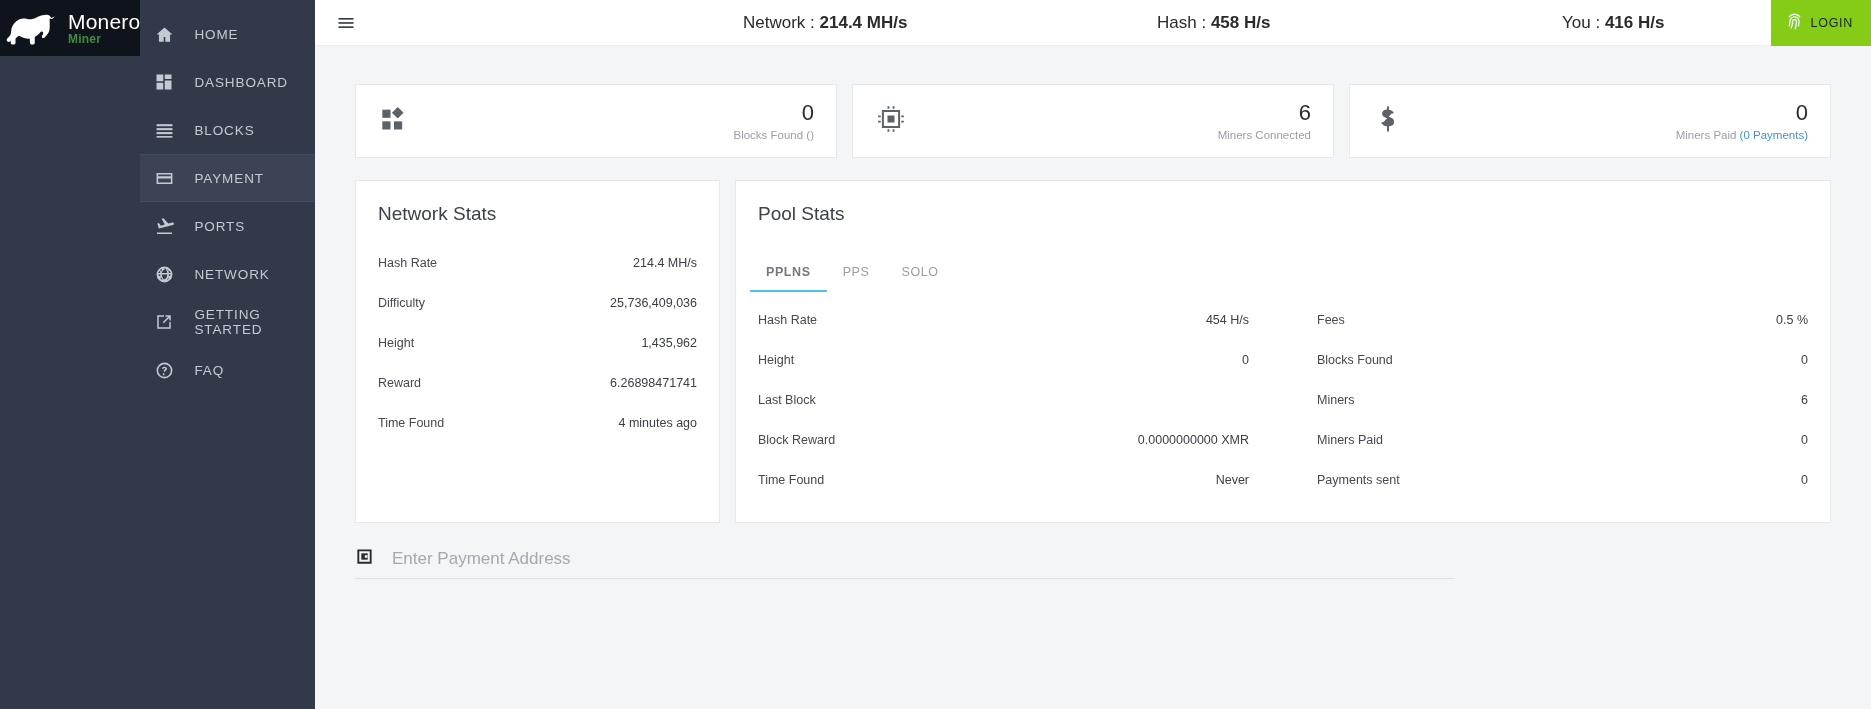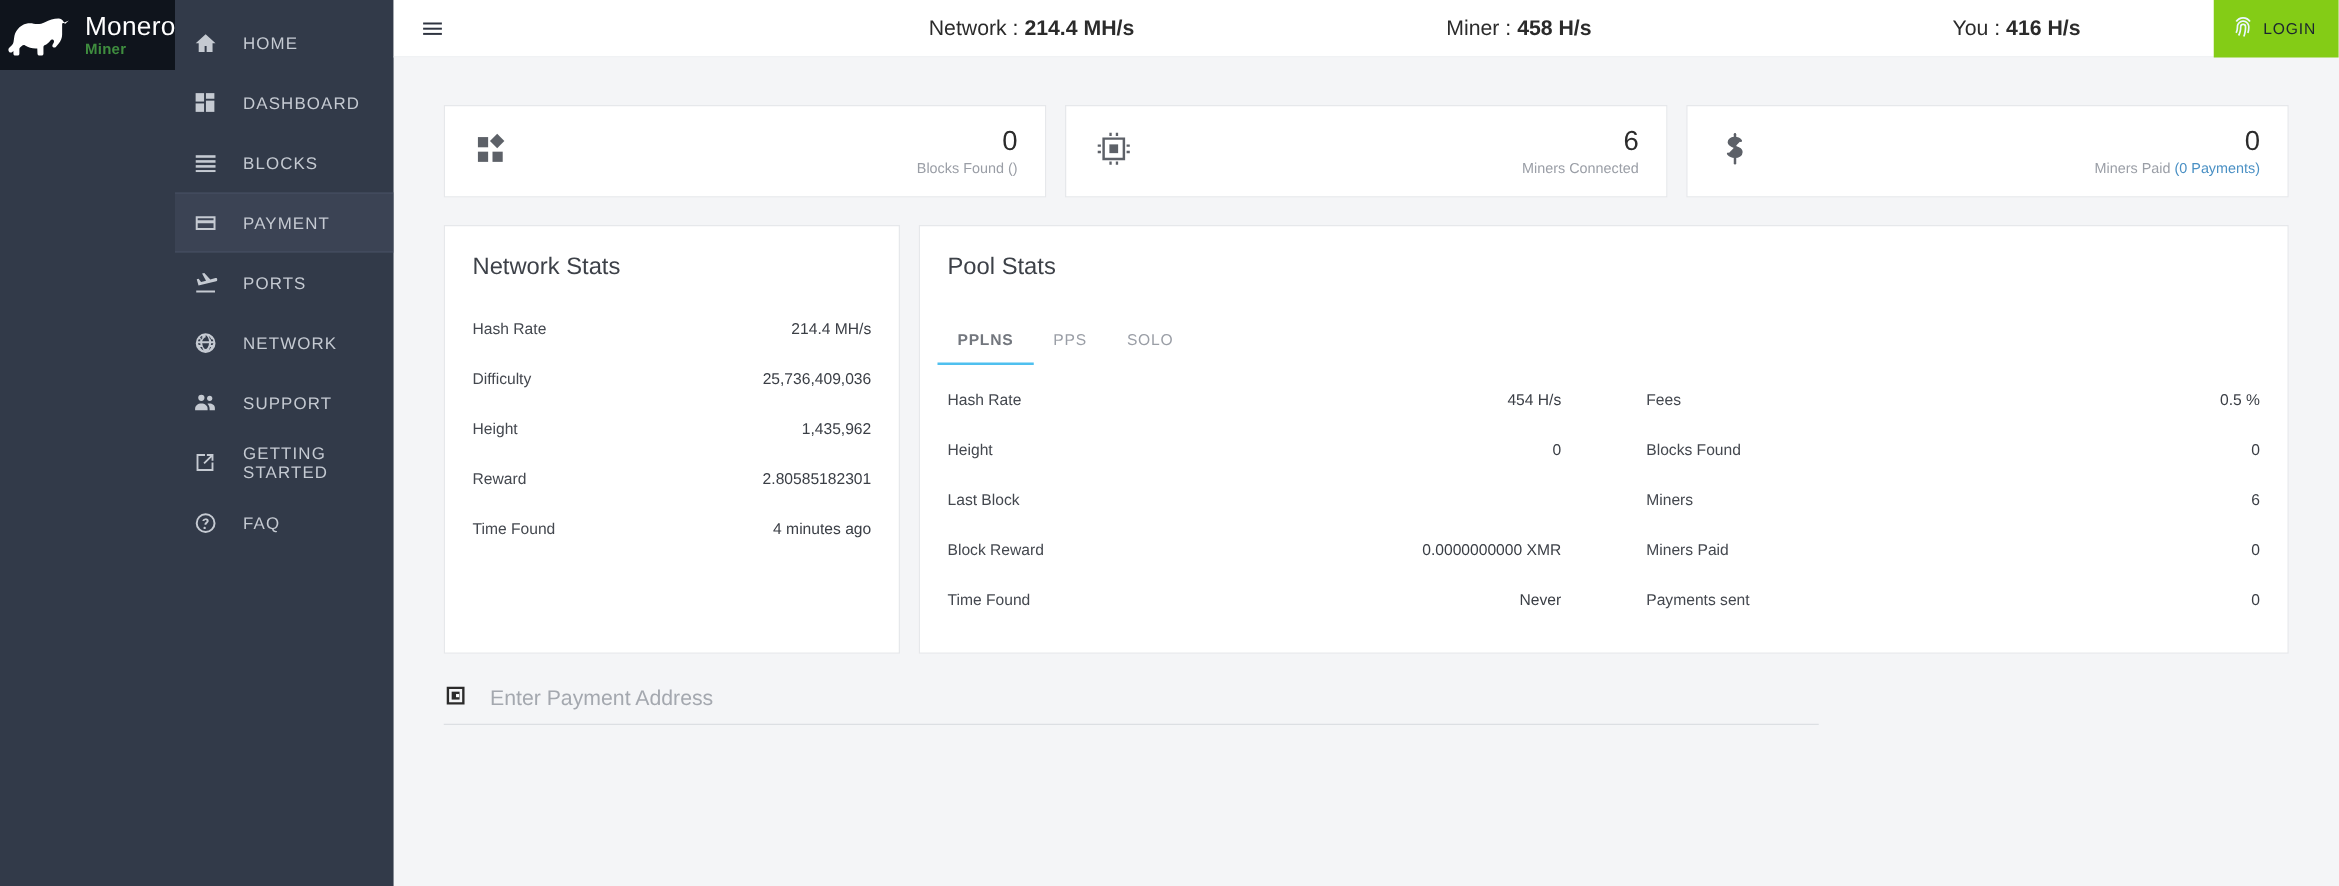--- a/index.html
+++ b/index.html
@@ -194,31 +194,20 @@
       <div class="nav-item">
         <span class="ico">
             <svg width="19" height="19" viewBox="0 0 24 24">
               <path d="M12 2a10 10 0 1 0 0 20 10 10 0 0 0 0-20zm0 2c1.4 0 3 2.4 3.5 6h-7C9 8.4 10.6 6 12 6zm-5.6 2A8 8 0 0 1 9 4.6C8.3 5.7 7.8 6.9 7.5 8zM6.5 10h-2.3a8 8 0 0 1 .9-2H6.8c-.2.6-.3 1.3-.3 2zm.1 2c0 .7.1 1.4.3 2H5.1a8 8 0 0 1-.9-2zm1.9 0h7c-.5 3.6-2.1 6-3.5 6s-3-2.4-3.5-6zm9 0h2.3a8 8 0 0 1-.9 2h-1.7c.2-.6.3-1.3.3-2zm0-2c0-.7-.1-1.4-.3-2h1.7a8 8 0 0 1 .9 2zM15 4.6A8 8 0 0 1 17.6 8h-1.1c-.3-1.1-.8-2.3-1.5-3.4zM8.4 8H7.3c.3-1.1.8-2.3 1.5-3.4zm-1.1 8h1.1c.3 1.1.8 2.3 1.5 3.4A8 8 0 0 1 6.4 16zm9.2 0h1.1a8 8 0 0 1-2.6 3.4c.7-1.1 1.2-2.3 1.5-3.4z"></path>
             </svg>
           </span>
         <span>NETWORK</span>
       </div>
       <div class="nav-item">
         <span class="ico">
-            <svg width="20" height="20" viewBox="0 0 24 24">
-              <circle cx="8.5" cy="7.5" r="3"></circle>
-              <circle cx="16.5" cy="8" r="2.5"></circle>
-              <path d="M2.5 18c0-3 2.7-5 6-5s6 2 6 5v1.5h-12z"></path>
-              <path d="M16.3 13c2.7 0 5.2 1.7 5.2 4.2V19.5h-5.1V18c0-1.9-.8-3.6-2.1-4.7.6-.2 1.3-.3 2-.3z"></path>
-            </svg>
-          </span>
-        <span>SUPPORT</span>
-      </div>
-      <div class="nav-item">
-        <span class="ico">
             <svg width="18" height="18" viewBox="0 0 24 24">
               <path d="M3 3h9v2H5v14h14v-7h2v9H3z"></path>
               <path d="M14 3h7v7h-2V6.4l-7.3 7.3-1.4-1.4L17.6 5H14z"></path>
             </svg>
           </span>
         <span>GETTING STARTED</span>
       </div>
       <div class="nav-item">
         <span class="ico">
             <svg width="19" height="19" viewBox="0 0 24 24">
@@ -239,21 +228,21 @@
             <rect x="3" y="11" width="18" height="1.9"></rect>
             <rect x="3" y="16" width="18" height="1.9"></rect>
           </svg>
       </div>
 
       <div class="hstat" id="hs-network">
         <span>Network :</span>
         <b>214.4 MH/s</b>
       </div>
       <div class="hstat" id="hs-pool">
-        <span>Miner :</span>
+        <span>Hash :</span>
         <b>458 H/s</b>
       </div>
       <div class="hstat" id="hs-you">
         <span>You :</span>
         <b>416 H/s</b>
       </div>
 
       <button id="login-btn">
         <span>
           <svg width="19" height="19" viewBox="0 0 24 24">
@@ -324,21 +313,21 @@
             <div class="srow">
               <span class="k">Difficulty</span>
               <span class="v">25,736,409,036</span>
             </div>
             <div class="srow">
               <span class="k">Height</span>
               <span class="v">1,435,962</span>
             </div>
             <div class="srow">
               <span class="k">Reward</span>
-              <span class="v">2.80585182301</span>
+              <span class="v">6.26898471741</span>
             </div>
             <div class="srow">
               <span class="k">Time Found</span>
               <span class="v">4 minutes ago</span>
             </div>
           </div>
         </div>
 
         <div class="panel" id="panel-pool">
           <div class="panel-title">Pool Stats</div>

